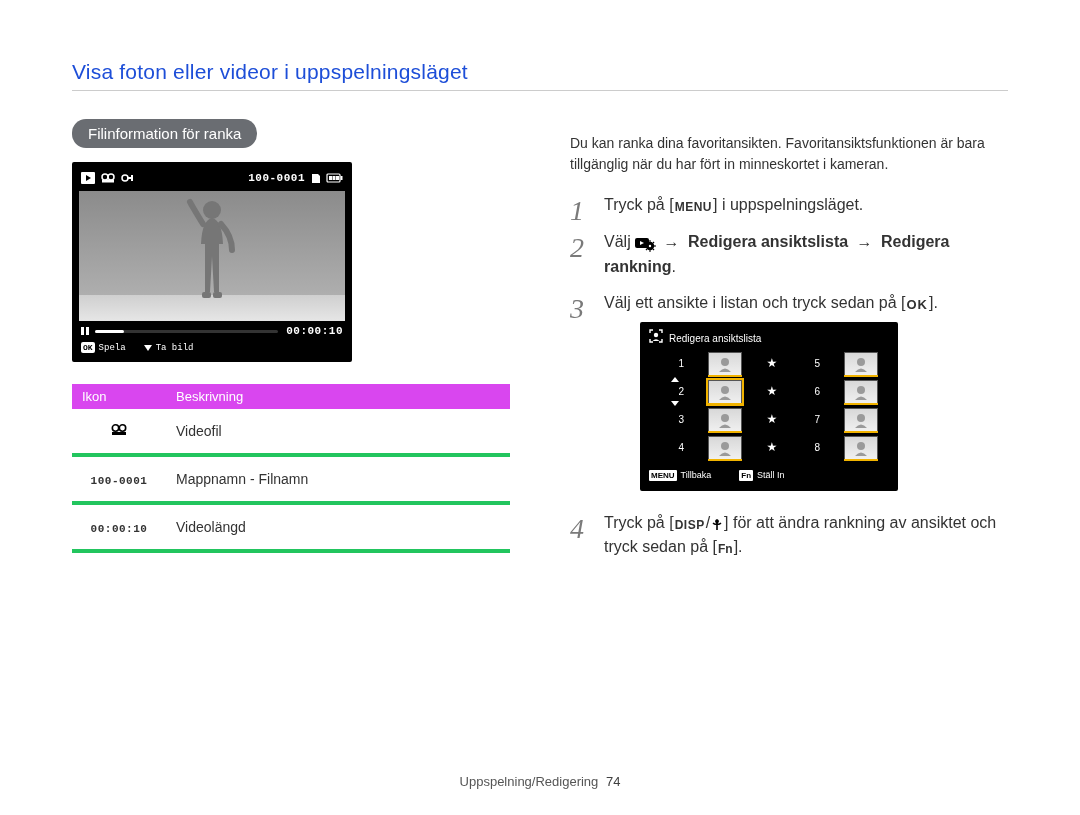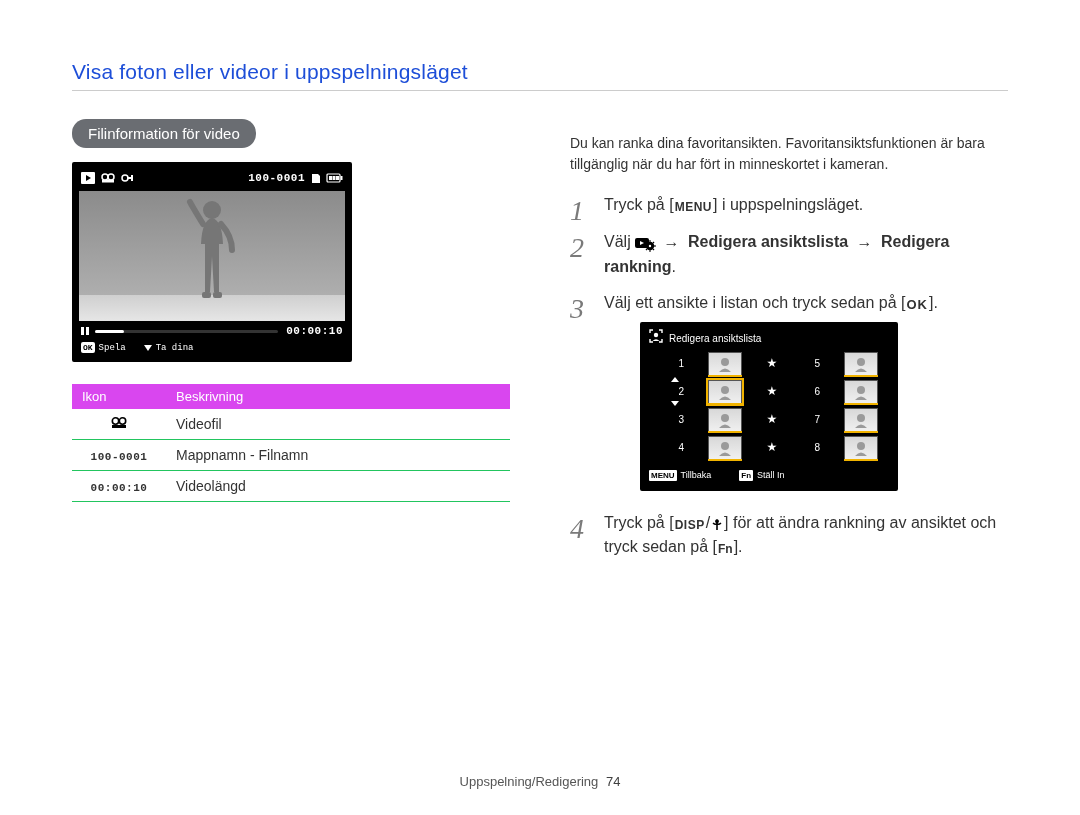--- a/index.html
+++ b/index.html
@@ -105,22 +105,22 @@
   table.desc th {
     background: #d946ef;
     color: #fff;
     font-weight: normal;
     text-align: left;
     padding: 5px 10px;
     font-size: 13px;
   }
   table.desc th:first-child { width: 74px; }
   table.desc td {
-    border-bottom: 1px solid #22c55e;
-    padding: 7px 10px;
+    border-bottom: 4px solid #22c55e;
+    padding: 14px 10px;
     vertical-align: middle;
   }
   table.desc td.icon-cell { text-align: center; }
   .mono { font-family: "Courier New", monospace; font-size: 11px; font-weight: bold; letter-spacing: 0.5px;}
 
   
   .intro {
     font-size: 14px;
     line-height: 1.5;
     margin-bottom: 18px;
@@ -226,21 +226,21 @@
 </style>
 </head>
 <body>
 
 <div class="page">
   <div class="page-header">Visa foton eller videor i uppspelningsläget</div>
 
   <div class="cols">
 
     <div class="col">
-      <span class="pill">Filinformation för video</span>
+      <span class="pill">Filinformation för ranka</span>
 
       <div class="lcd">
         <div class="lcd-top">
           <span class="lcd-icon">
             <svg width="14" height="12">
                 <rect x="0" y="0" width="14" height="12" rx="1" fill="#fff"></rect>
                 <polygon points="5,3 5,9 10,6" fill="#000"></polygon>
               </svg>
           </span>
           <span class="lcd-icon">
@@ -299,21 +299,21 @@
           </div>
           <span class="mono" style="margin-left:8px;">00:00:10</span>
         </div>
         <div class="lcd-bottom2">
           <span class="lbl">
               <span class="ok-badge">OK</span>
               <span>Spela</span>
             </span>
           <span class="lbl">
               <span class="down-arrow"></span>
-              <span>Ta dina</span>
+              <span>Ta bild</span>
             </span>
         </div>
       </div>
 
       <table class="desc">
         <thead>
           <tr>
             <th>Ikon</th>
             <th>Beskrivning</th>
           </tr>

